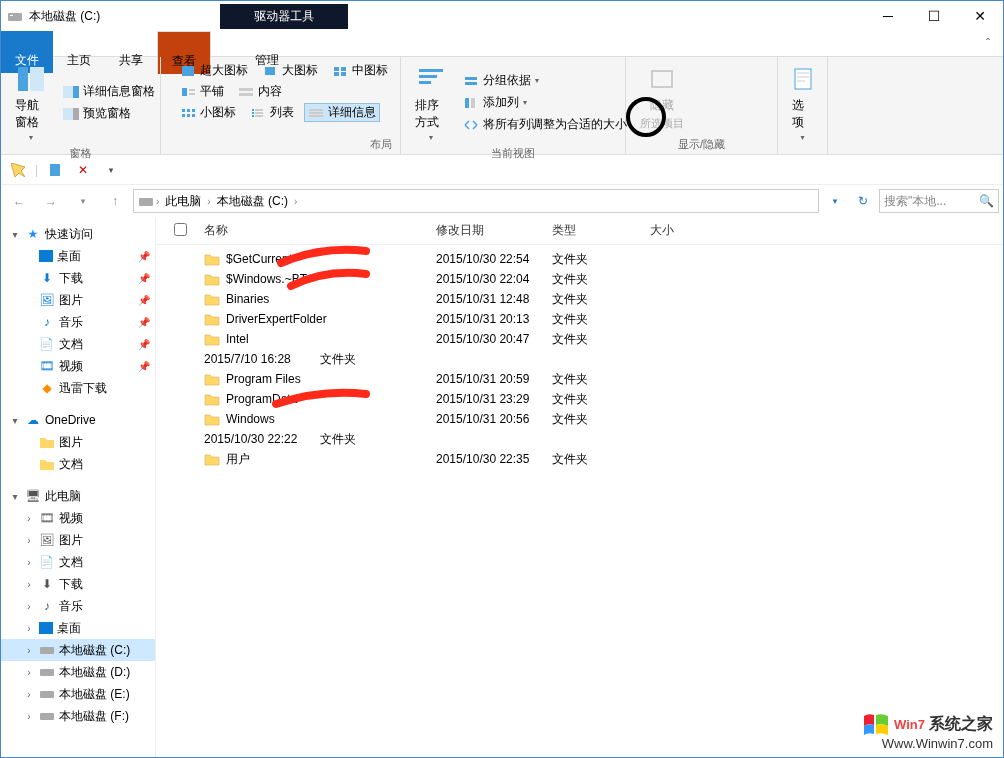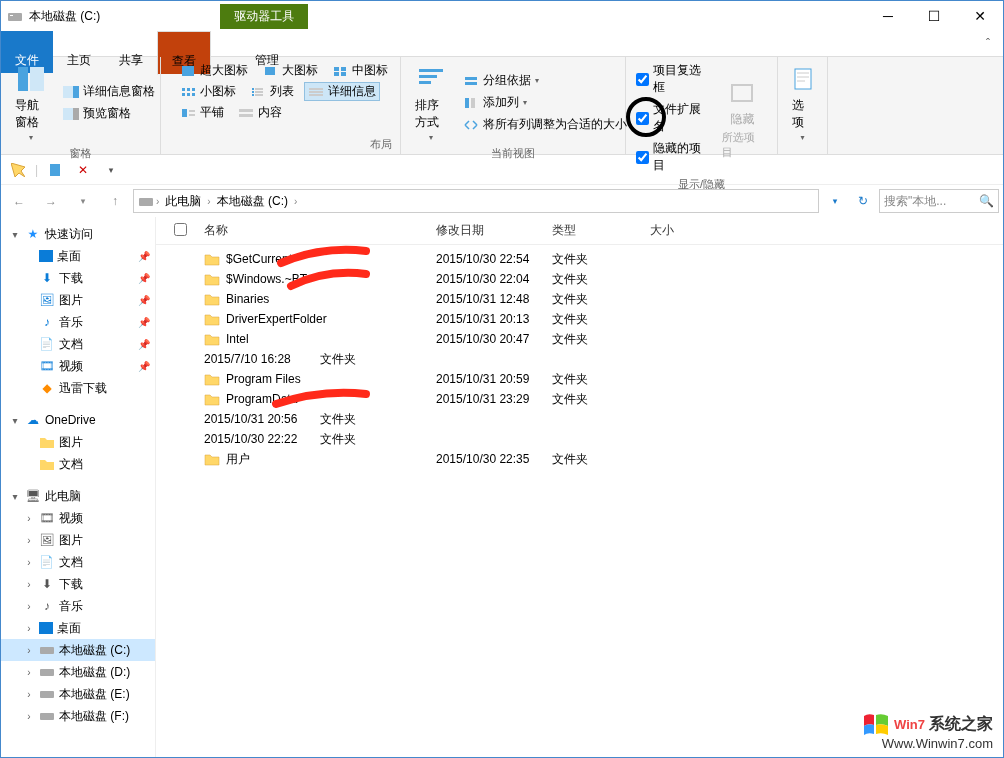--- a/index.html
+++ b/index.html
@@ -1,20 +1,20 @@
 <!DOCTYPE html>
 <html><head>
 <meta charset="utf-8">
 <style>
 * { margin: 0; padding: 0; box-sizing: border-box; font-family: "Microsoft YaHei", "Segoe UI", sans-serif; }
 body { width: 1004px; height: 758px; background: #fff; font-size: 12px; color: #000; position: relative; overflow: hidden; border: 1px solid #4488cc; }
 .titlebar { height: 30px; display: flex; align-items: center; background: #fff; }
 .titlebar .icon-drive { width: 16px; height: 16px; margin: 0 6px; display: inline-block; }
 .titlebar .title { flex: 0 0 auto; padding-right: 20px; }
-.titlebar .contextual-tab { background: #4d7c0f; color: #fff; padding: 4px 14px; font-size: 12px; margin-left: 100px; }
+.titlebar .contextual-tab { background: #0f172a; color: #fff; padding: 4px 34px; font-size: 12px; margin-left: 100px; }
 .titlebar .win-controls { margin-left: auto; display: flex; }
 .titlebar .win-controls div { width: 46px; height: 30px; display: flex; align-items: center; justify-content: center; font-size: 14px; }
 .tabs { height: 26px; display: flex; align-items: stretch; border-bottom: 1px solid #ddd; }
 .tabs .tab { padding: 21px 14px; font-size: 12px; cursor: default; }
 .tabs .file-tab { background: #1979ca; color: #fff; }
 .tabs .active-tab { background: #c2410c; border: 1px solid #ddd; border-bottom: 1px solid #f5f5f5; margin-bottom: -1px; }
 .tabs .manage-tab { margin-left: 30px; }
 .tabs .ribbon-toggle { margin-left: auto; width: 30px; display:flex; align-items:center; justify-content:center; color:#666; }
 .ribbon { height: 98px; background: #f5f5f5; border-bottom: 1px solid #ddd; display: flex; }
 .ribbon-group { border-right: 1px solid #ddd; padding: 4px 8px 2px 8px; display: flex; flex-direction: column; justify-content: space-between; }
@@ -150,20 +150,37 @@
               <rect x="9" y="2" width="5" height="4" fill="#4aa3df"></rect>
               <rect x="2" y="7" width="5" height="4" fill="#4aa3df"></rect>
               <rect x="9" y="7" width="5" height="4" fill="#4aa3df"></rect>
             </svg>
             <span>中图标</span>
           </div>
       </div>
       <div class="ribbon-row">
         <div class="ribbon-item">
             <svg class="mini-icon" viewBox="0 0 16 12">
+              <rect x="2" y="2" width="5" height="8" fill="#4aa3df"></rect>
+              <rect x="9" y="3" width="6" height="2" fill="#ccc"></rect>
+              <rect x="9" y="7" width="6" height="2" fill="#ccc"></rect>
+            </svg>
+            <span>平铺</span>
+          </div>
+        <div class="ribbon-item">
+            <svg class="mini-icon" viewBox="0 0 16 12">
+              <rect x="1" y="2" width="14" height="3" fill="#ccc"></rect>
+              <rect x="1" y="7" width="14" height="3" fill="#ccc"></rect>
+            </svg>
+            <span>内容</span>
+          </div>
+      </div>
+      <div class="ribbon-row">
+        <div class="ribbon-item">
+            <svg class="mini-icon" viewBox="0 0 16 12">
               <rect x="2" y="2" width="3" height="3" fill="#4aa3df"></rect>
               <rect x="7" y="2" width="3" height="3" fill="#4aa3df"></rect>
               <rect x="12" y="2" width="3" height="3" fill="#4aa3df"></rect>
               <rect x="2" y="7" width="3" height="3" fill="#4aa3df"></rect>
               <rect x="7" y="7" width="3" height="3" fill="#4aa3df"></rect>
               <rect x="12" y="7" width="3" height="3" fill="#4aa3df"></rect>
             </svg>
             <span>小图标</span>
           </div>
         <div class="ribbon-item">
@@ -177,37 +194,20 @@
             </svg>
             <span>列表</span>
           </div>
         <div class="ribbon-item selected">
             <svg class="mini-icon" viewBox="0 0 16 12">
               <rect x="1" y="2" width="14" height="2" fill="#ccc"></rect>
               <rect x="1" y="5" width="14" height="2" fill="#ccc"></rect>
               <rect x="1" y="8" width="14" height="2" fill="#ccc"></rect>
             </svg>
             <span>详细信息</span>
-          </div>
-      </div>
-      <div class="ribbon-row">
-        <div class="ribbon-item">
-            <svg class="mini-icon" viewBox="0 0 16 12">
-              <rect x="2" y="2" width="5" height="8" fill="#4aa3df"></rect>
-              <rect x="9" y="3" width="6" height="2" fill="#ccc"></rect>
-              <rect x="9" y="7" width="6" height="2" fill="#ccc"></rect>
-            </svg>
-            <span>平铺</span>
-          </div>
-        <div class="ribbon-item">
-            <svg class="mini-icon" viewBox="0 0 16 12">
-              <rect x="1" y="2" width="14" height="3" fill="#ccc"></rect>
-              <rect x="1" y="7" width="14" height="3" fill="#ccc"></rect>
-            </svg>
-            <span>内容</span>
           </div>
       </div>
     </div>
     <div class="group-label">布局</div>
   </div>
 
   <div class="ribbon-group" style="width:225px;">
     <div class="ribbon-row">
       <div class="ribbon-big">
         <svg class="big-icon" viewBox="0 0 32 32">
@@ -241,34 +241,20 @@
             </svg>
             <span>将所有列调整为合适的大小</span>
           </div>
       </div>
     </div>
     <div class="group-label">当前视图</div>
   </div>
 
   <div class="ribbon-group" style="width:152px;">
     <div class="ribbon-row">
-      <div class="ribbon-col">
-        <div class="checkbox-wrap">
-            <input type="checkbox" checked="" style="">
-            <span>项目复选框</span>
-          </div>
-        <div class="checkbox-wrap">
-            <input type="checkbox" checked="" style="">
-            <span>文件扩展名</span>
-          </div>
-        <div class="checkbox-wrap">
-            <input type="checkbox" checked="" style="">
-            <span>隐藏的项目</span>
-          </div>
-      </div>
       <div class="ribbon-big" style="color:#aaa;">
         <svg class="big-icon" viewBox="0 0 32 32">
             <rect x="6" y="8" width="20" height="16" fill="none" stroke="#ccc" stroke-width="2"></rect>
           </svg>
         <span>隐藏</span>
         <span style="font-size:11px;">所选项目</span>
       </div>
     </div>
     <div class="group-label">显示/隐藏</div>
   </div>
@@ -567,20 +553,26 @@
               <path d="M1 3 h5 l2 2 h7 v8 h-14 z" fill="#ffd768" stroke="#d9a33a" stroke-width="0.5"></path>
             </svg>
             <span>ProgramData</span>
           </div>
           <div class="cell col-date">2015/10/31 23:29</div>
           <div class="cell col-type">文件夹</div>
           <div class="cell col-size"></div>
         </div>
         <div class="file-row">
           <div class="cell check-cell"></div>
+          <div class="cell name-cell">
+            <svg class="folder-icon" viewBox="0 0 16 14">
+              <path d="M1 3 h5 l2 2 h7 v8 h-14 z" fill="#ffd768" stroke="#d9a33a" stroke-width="0.5"></path>
+            </svg>
+            <span>Windows</span>
+          </div>
           <div class="cell col-date">2015/10/31 20:56</div>
           <div class="cell col-type">文件夹</div>
           <div class="cell col-size"></div>
         </div>
         <div class="file-row">
           <div class="cell check-cell"></div>
           <div class="cell col-date">2015/10/30 22:22</div>
           <div class="cell col-type">文件夹</div>
           <div class="cell col-size"></div>
         </div>

